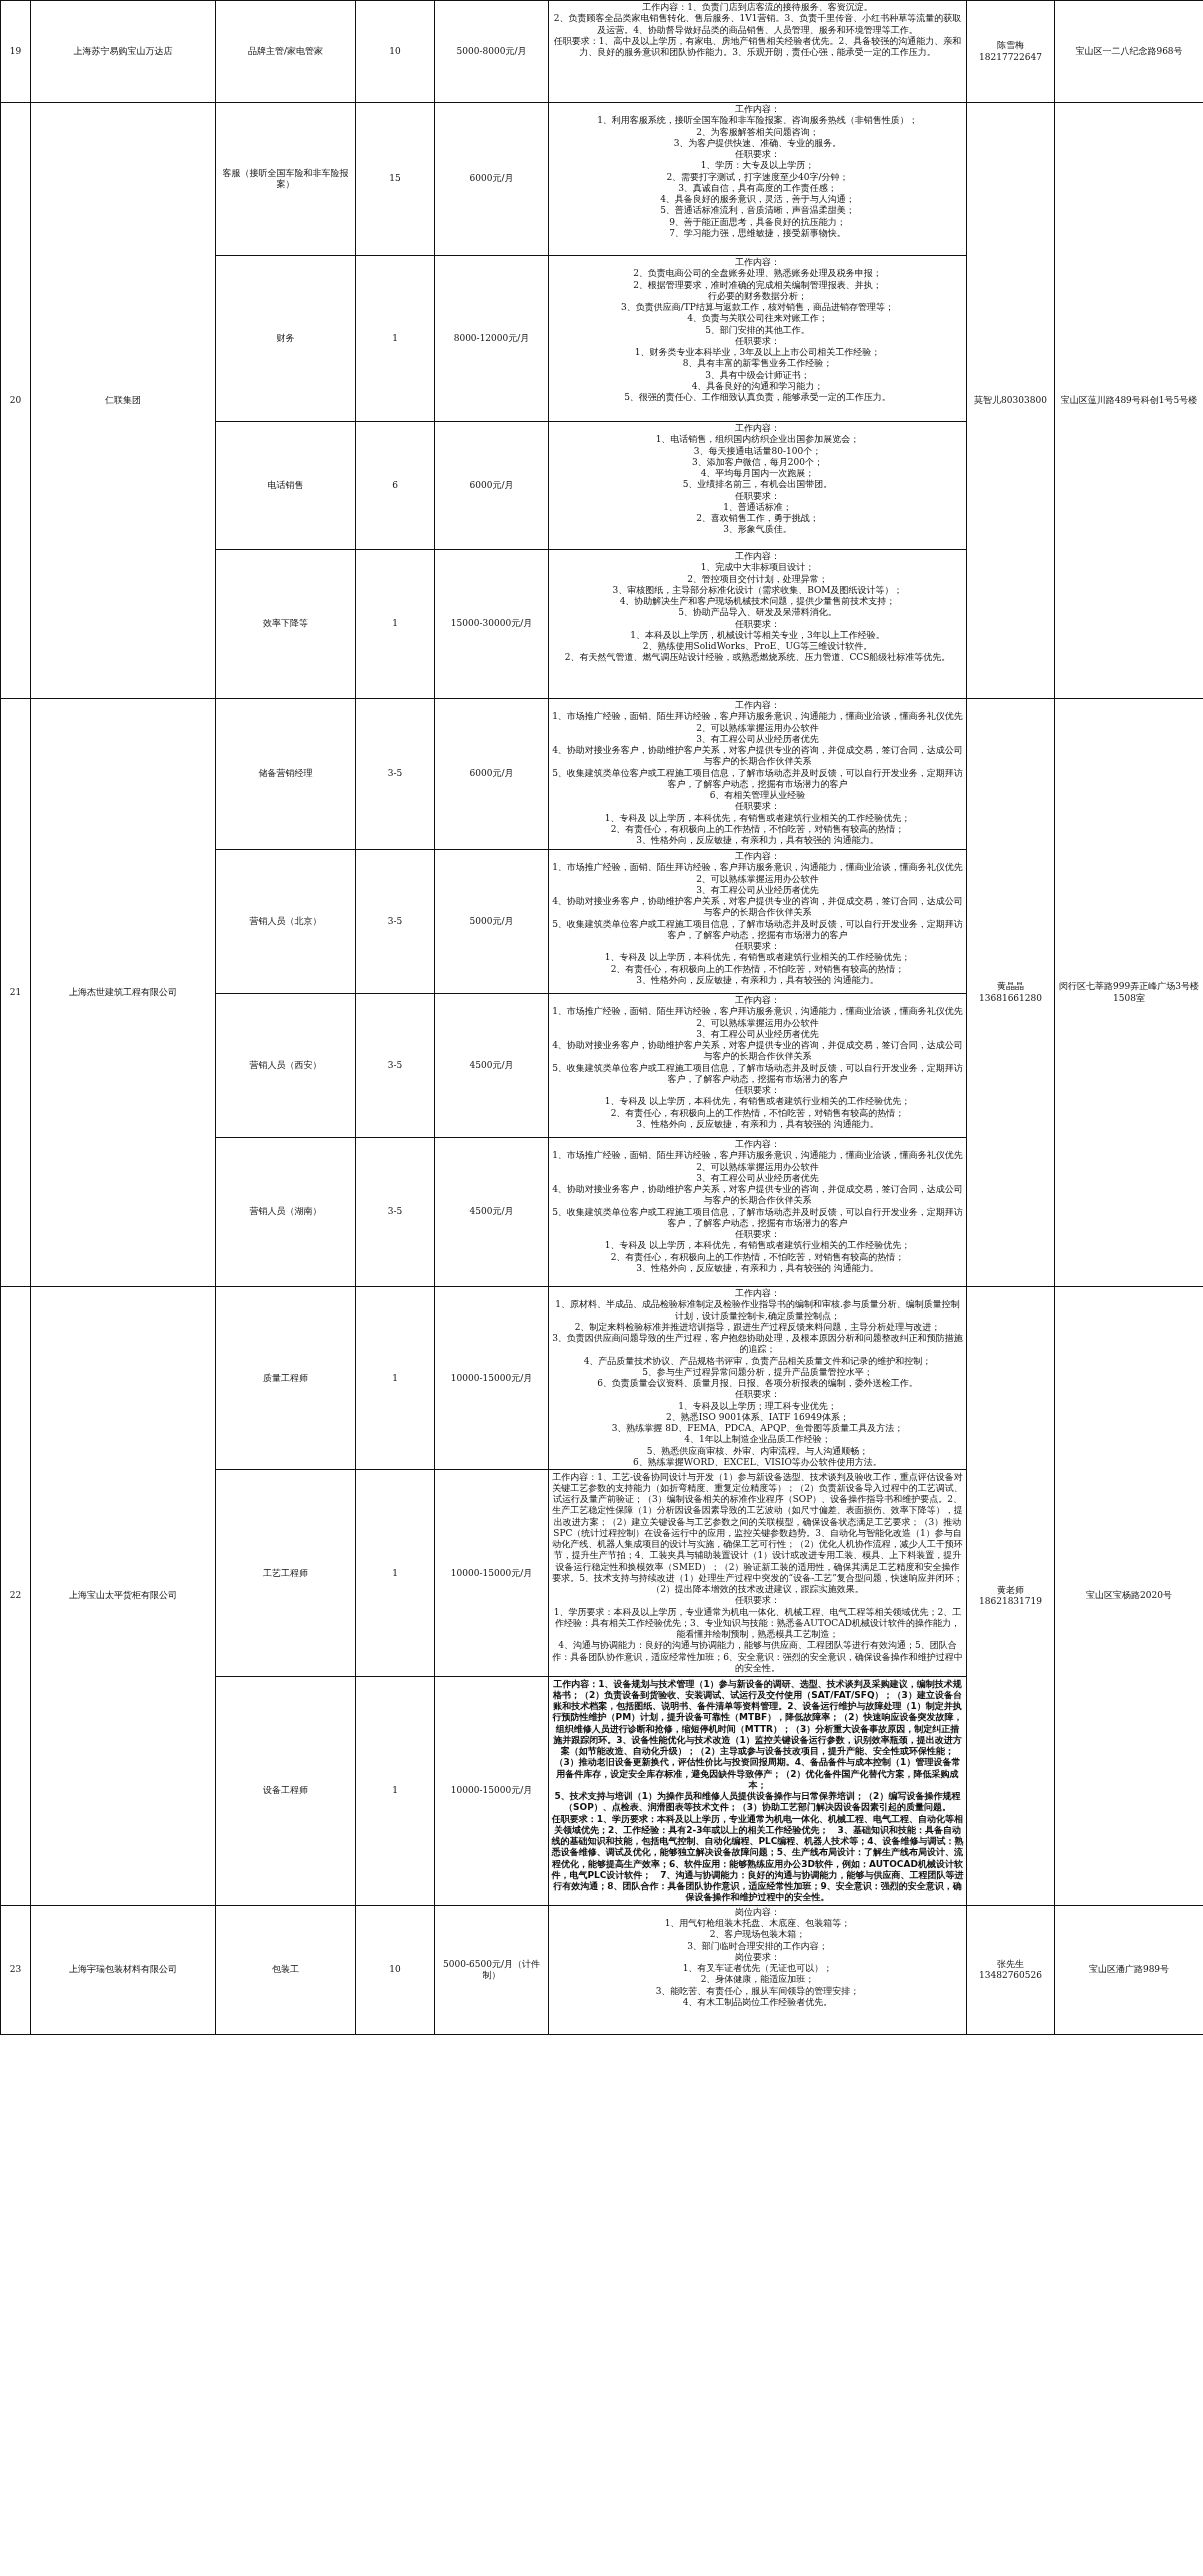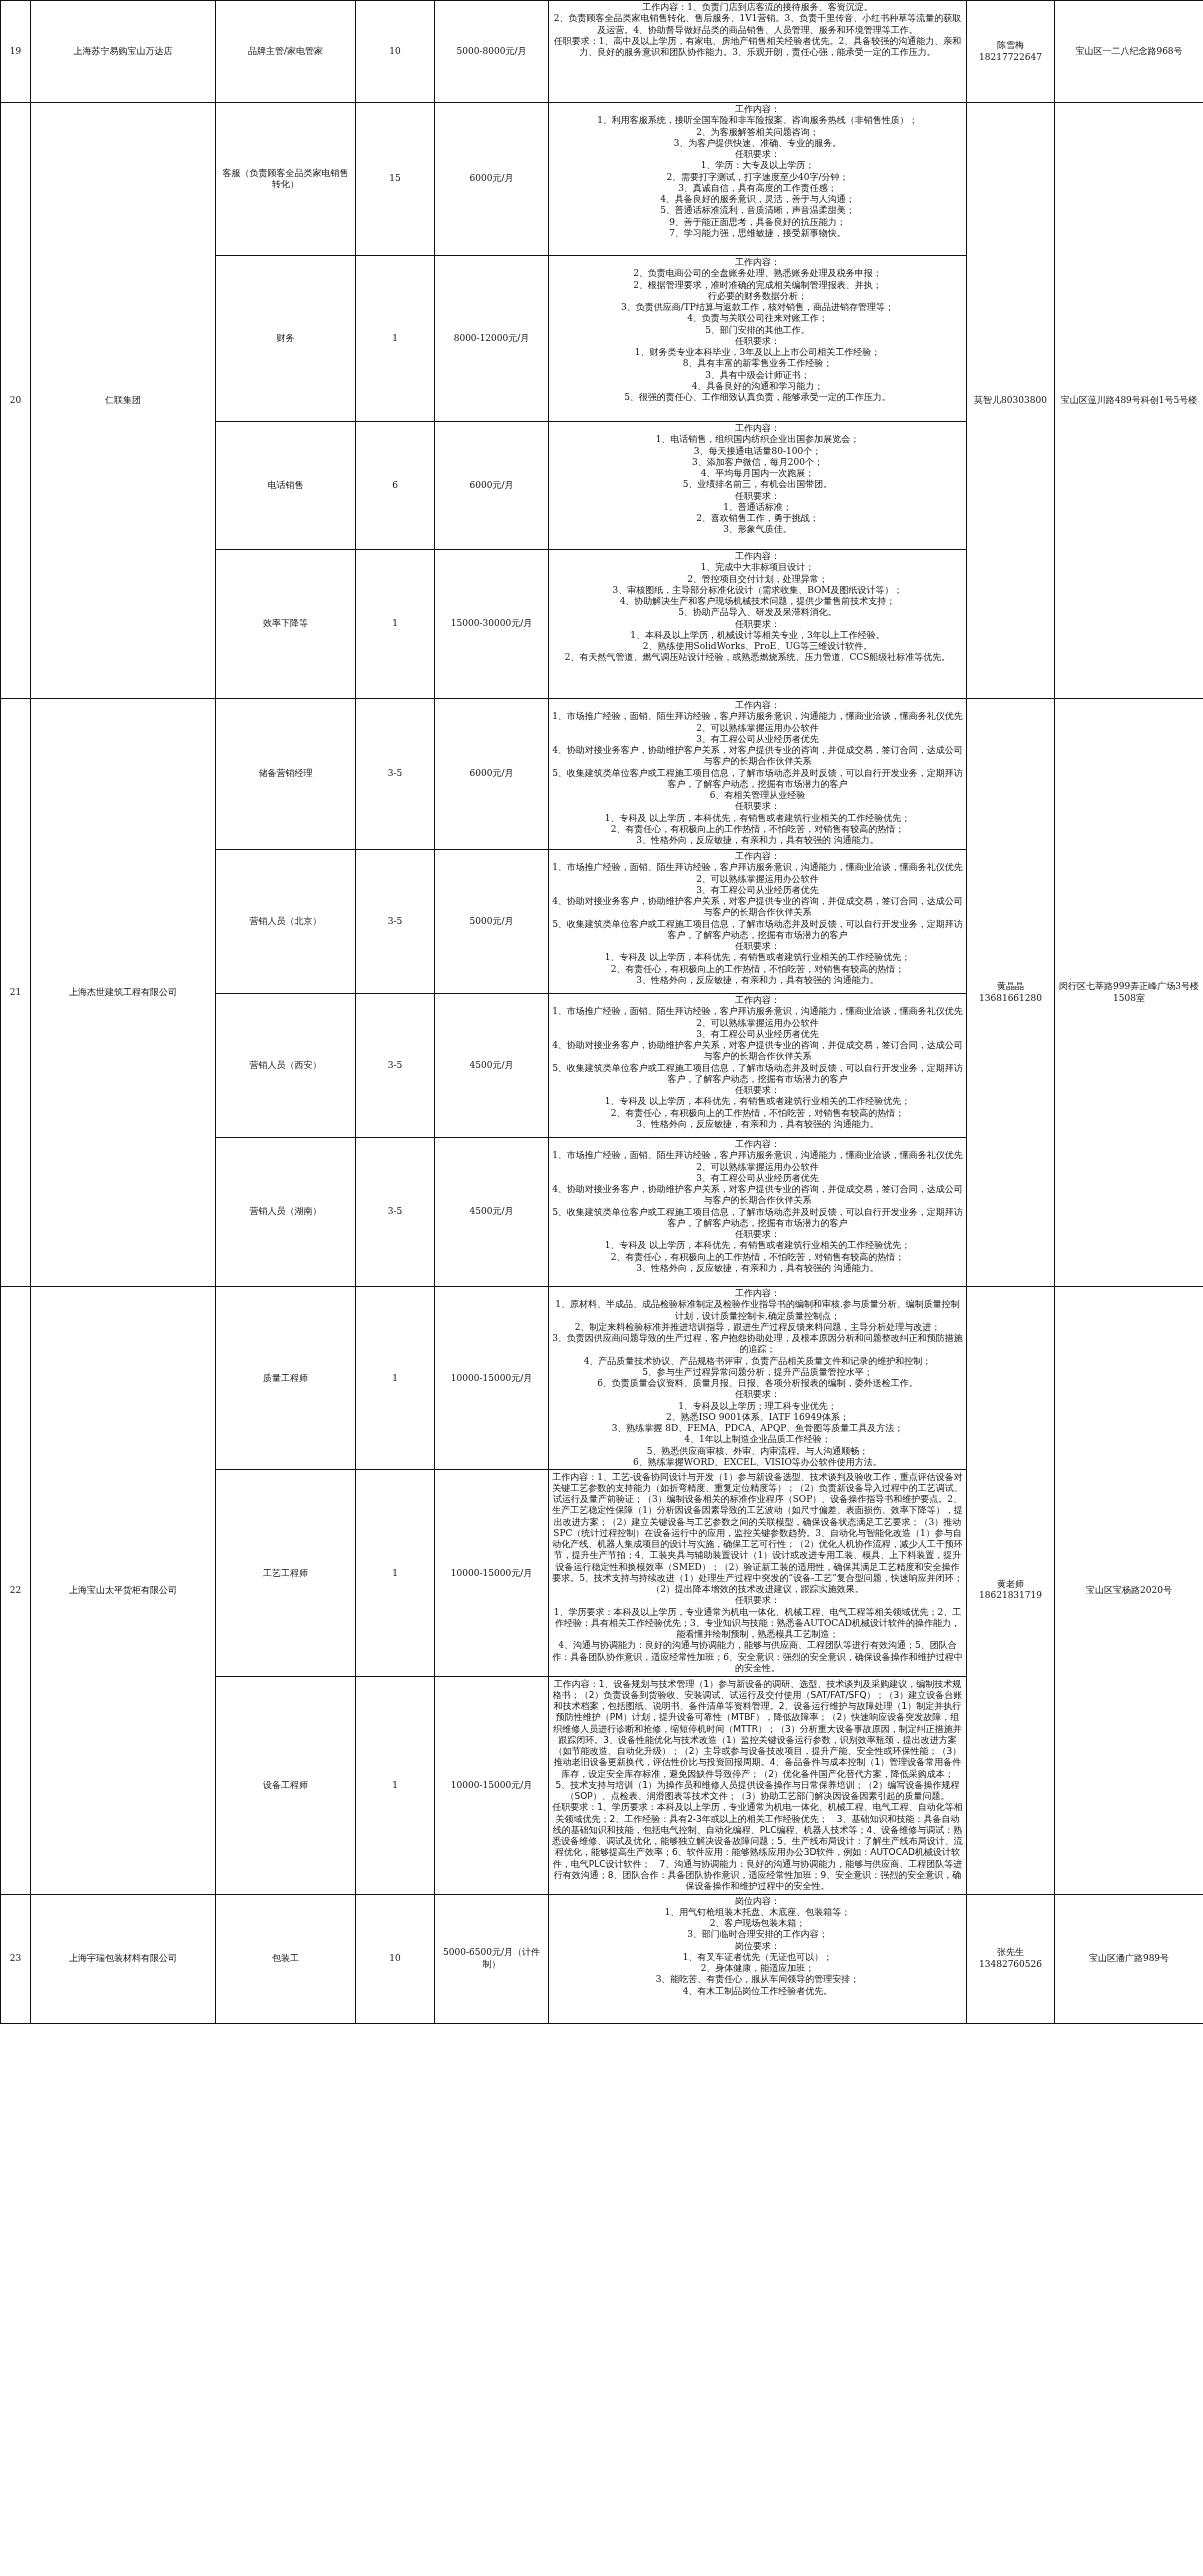--- a/index.html
+++ b/index.html
@@ -16,21 +16,21 @@
   .c-con  { width: 88px; }
   .c-addr { width: 149px; }
   td.desc { text-align: center; vertical-align: top !important; padding: 1.2px 2.4px !important; font-size: 9.2px; line-height: 12.8px; }
   td.desc .ln { display: block; white-space: normal; }
   .cell-text { display: inline-block; padding: 0 3.5px; }
   .r19 { height: 102px; }
   .r20a { height: 153px; } .r20b { height: 166px; } .r20c { height: 128px; } .r20d { height: 149px; }
   .r21a { height: 151px; } .r21b { height: 144px; } .r21c { height: 144px; } .r21d { height: 149px; }
   .r22a { height: 177px; } .r22b { height: 207px; } .r22c { height: 200px; }
   .r23 { height: 129px; }
-  td.dense { font-size: 8.6px; line-height: 11.7px; font-family: "DejaVu Sans", "Liberation Sans", sans-serif; }
+  td.dense { font-size: 8.6px; line-height: 11.7px; font-family: "DejaVu Sans", "Liberation Sans", sans-serif; font-weight: bold; }
 </style>
 </head>
 <body>
 
 <table class="jobs">
   <colgroup>
     <col class="c-no">
       <col class="c-co">
       <col class="c-pos">
       <col class="c-num">
@@ -52,21 +52,21 @@
           <span class="ln">2、负责顾客全品类家电销售转化、售后服务、1V1营销。3、负责千里传音、小红书种草等流量的获取及运营。4、协助督导做好品类的商品销售、人员管理、服务和环境管理等工作。</span>
           <span class="ln">任职要求：1、高中及以上学历，有家电、房地产销售相关经验者优先。2、具备较强的沟通能力、亲和力、良好的服务意识和团队协作能力。3、乐观开朗，责任心强，能承受一定的工作压力。</span>
         </td>
       <td class="thin">陈雪梅18217722647</td>
       <td class="thin"><span class="cell-text">宝山区一二八纪念路968号</span></td>
     </tr>
 
     <tr class="r20a">
       <td rowspan="4">20</td>
       <td rowspan="4" class="thin">仁联集团</td>
-      <td class="thin"><span class="cell-text">客服（负责顾客全品类家电销售转化）</span></td>
+      <td class="thin"><span class="cell-text">客服（接听全国车险和非车险报案）</span></td>
       <td class="thin">15</td>
       <td class="thin">6000元/月</td>
       <td class="desc">
           <span class="ln">工作内容：</span>
           <span class="ln">1、利用客服系统，接听全国车险和非车险报案、咨询服务热线（非销售性质）；</span>
           <span class="ln">2、为客服解答相关问题咨询；</span>
           <span class="ln">3、为客户提供快速、准确、专业的服务。</span>
           <span class="ln">任职要求：</span>
           <span class="ln">1、学历：大专及以上学历；</span>
           <span class="ln">2、需要打字测试，打字速度至少40字/分钟；</span>

